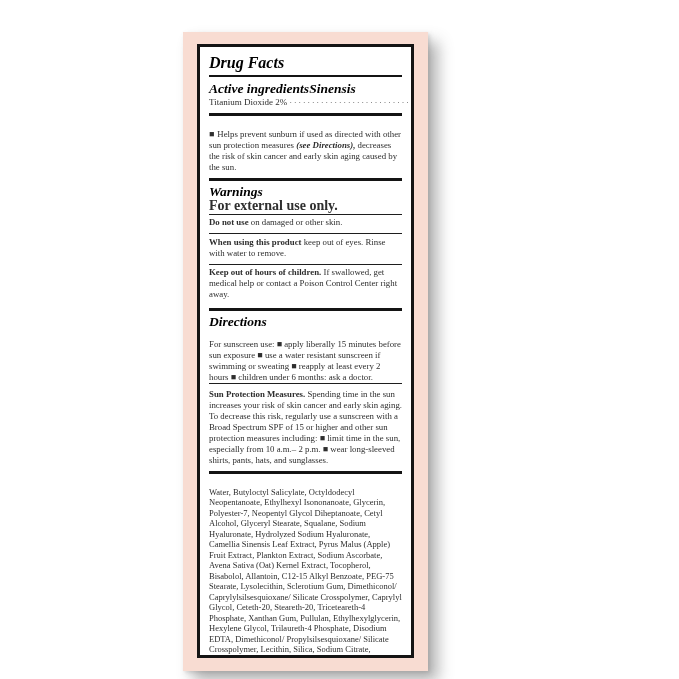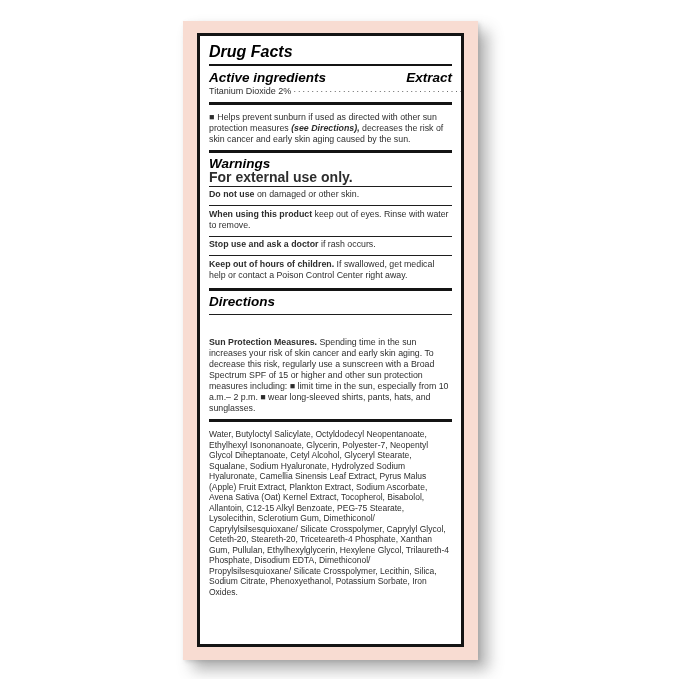--- a/index.html
+++ b/index.html
@@ -7,23 +7,24 @@
     --line-black:#141414;
     --text-color:#2e2e2e;
   }
   *{box-sizing:border-box;margin:0;padding:0;}
   html,body{width:679px;height:679px;background:#ffffff;overflow:hidden;}
   body{font-family:"Liberation Sans","DejaVu Sans",sans-serif;color:var(--text-color);}
 
   .page{position:relative;width:679px;height:679px;background:#ffffff;}
 
   .card{
-    position:absolute;left:183px;top:21px;width:295px;height:639px;
+    position:absolute;left:183px;top:32px;width:245px;height:639px;
     background:var(--frame-pink);
     box-shadow:10px 10px 14px rgba(90,90,90,0.45), 2px 2px 4px rgba(120,120,120,0.25);
+    font-family:Liberation Serif, serif;
   }
   .panel{
     position:absolute;left:14px;right:14px;top:12px;bottom:13px;
     background:#ffffff;border:3px solid var(--line-black);
     padding:7px 9px 5px 9px;overflow:hidden;
   }
 
   
   .h1{
     font-style:italic;font-weight:bold;font-size:16px;line-height:18px;color:#000;
@@ -31,53 +32,53 @@
   }
   .h2{font-style:italic;font-weight:bold;font-size:13.5px;line-height:15px;color:#000;}
 
   .body-txt{font-size:8.8px;line-height:11px;}
   .dense-txt{font-size:8.5px;line-height:10.5px;}
 
   .section{border-top:3.5px solid var(--line-black);padding:3px 0 5px 0;}
   .section.no-bar{border-top:none;}
 
   
-  .active-head{display:flex;justify-content:space-between;align-items:baseline;}
+  .active-head{display:flex;align-items:baseline;}
   .active-body{display:flex;align-items:center;margin-top:1px;}
   .ing-col{flex:0 0 152px;display:flex;}
   .ing-row{display:flex;align-items:baseline;font-size:9px;line-height:11px;}
   .leader{flex:1;overflow:hidden;white-space:nowrap;margin:0 2px;color:#555;}
   .leader::after{content:"·······································································";letter-spacing:1.5px;font-size:9px;}
 
   
   .sq{margin-right:3px;}
 
   
   .warn-lead{font-weight:bold;font-size:14px;line-height:11px;margin-top:1px;}
   .warn-row{border-top:1.5px solid #1e1e1e;padding:2.5px 0;margin-top:2.5px;}
   .warn-row b{font-size:8.8px;text-align:center;}
 
-  .para-gap{margin-top:4px;}
+  .para-gap{margin-top:10px;}
 
   
-  .spm{border-top:1.5px solid #1e1e1e;margin-top:5px;padding-top:22px;}
+  .spm{border-top:1.5px solid #1e1e1e;padding-top:5px;}
 </style>
 </head>
 <body>
 
 <div class="page">
   <div class="card">
     <div class="panel">
 
       <div class="h1">Drug Facts</div>
 
       <div class="section no-bar">
         <div class="active-head">
           <span class="h2">Active ingredients</span>
-          <span class="h2">Extract</span>
+          <span class="h2">Sinensis</span>
         </div>
         <div class="active-body">
           <div class="ing-col">
             <div class="ing-row">
               <span>Titanium Dioxide 2%</span>
               <span class="leader"></span>
             </div>
             <div class="ing-row">
               <span>Zinc Oxide 1%</span>
               <span class="leader"></span>
@@ -89,26 +90,26 @@
 
       <div class="section">
         <p class="body-txt para-gap"><span class="sq">■</span><span>Helps prevent sunburn if used as directed with other sun protection measures </span><b><i>(see Directions),</i></b><span> decreases the risk of skin cancer and early skin aging caused by the sun.</span></p>
       </div>
 
       <div class="section">
         <div class="h2">Warnings</div>
         <div class="warn-lead">For external use only.</div>
         <p class="body-txt warn-row"><b>Do not use</b><span> on damaged or other skin.</span></p>
         <p class="body-txt warn-row"><b>When using this product</b><span> keep out of eyes. Rinse with water to remove.</span></p>
-        <p class="body-txt warn-row"><b>Stop use and ask a doctor</b><span> if rash occurs.</span></p>
         <p class="body-txt warn-row"><b>Keep out of hours of children.</b><span> If swallowed, get medical help or contact a Poison Control Center right away.</span></p>
       </div>
 
       <div class="section">
         <div class="h2">Directions</div>
+        <p class="body-txt para-gap">For sunscreen use: ■  apply liberally 15 minutes before sun exposure  ■ use a water resistant sunscreen if swimming or sweating ■  reapply at least every 2 hours ■ children under 6 months: ask a doctor.</p>
         <p class="body-txt spm"><b>Sun Protection Measures.</b><span> Spending time in the sun increases your risk of skin cancer and early skin aging. To decrease this risk, regularly use a sunscreen with a Broad Spectrum SPF of 15 or higher and other sun protection measures including: ■ limit time in the sun, especially from 10 a.m.– 2 p.m. ■ wear long-sleeved shirts, pants, hats, and sunglasses.</span></p>
       </div>
 
       <div class="section">
         <p class="dense-txt para-gap">Water, Butyloctyl Salicylate, Octyldodecyl Neopentanoate, Ethylhexyl Isononanoate, Glycerin, Polyester-7, Neopentyl Glycol Diheptanoate, Cetyl Alcohol, Glyceryl Stearate, Squalane, Sodium Hyaluronate, Hydrolyzed Sodium Hyaluronate, Camellia Sinensis Leaf Extract, Pyrus Malus (Apple) Fruit Extract, Plankton Extract, Sodium Ascorbate, Avena Sativa (Oat) Kernel Extract, Tocopherol, Bisabolol, Allantoin, C12-15 Alkyl Benzoate, PEG-75 Stearate, Lysolecithin, Sclerotium Gum, Dimethiconol/ Caprylylsilsesquioxane/ Silicate Crosspolymer, Caprylyl Glycol, Ceteth-20, Steareth-20, Triceteareth-4 Phosphate, Xanthan Gum, Pullulan, Ethylhexylglycerin, Hexylene Glycol, Trilaureth-4 Phosphate, Disodium EDTA, Dimethiconol/ Propylsilsesquioxane/ Silicate Crosspolymer, Lecithin, Silica, Sodium Citrate, Phenoxyethanol, Potassium Sorbate, Iron Oxides.</p>
       </div>
 
     </div>
   </div>
 </div>

